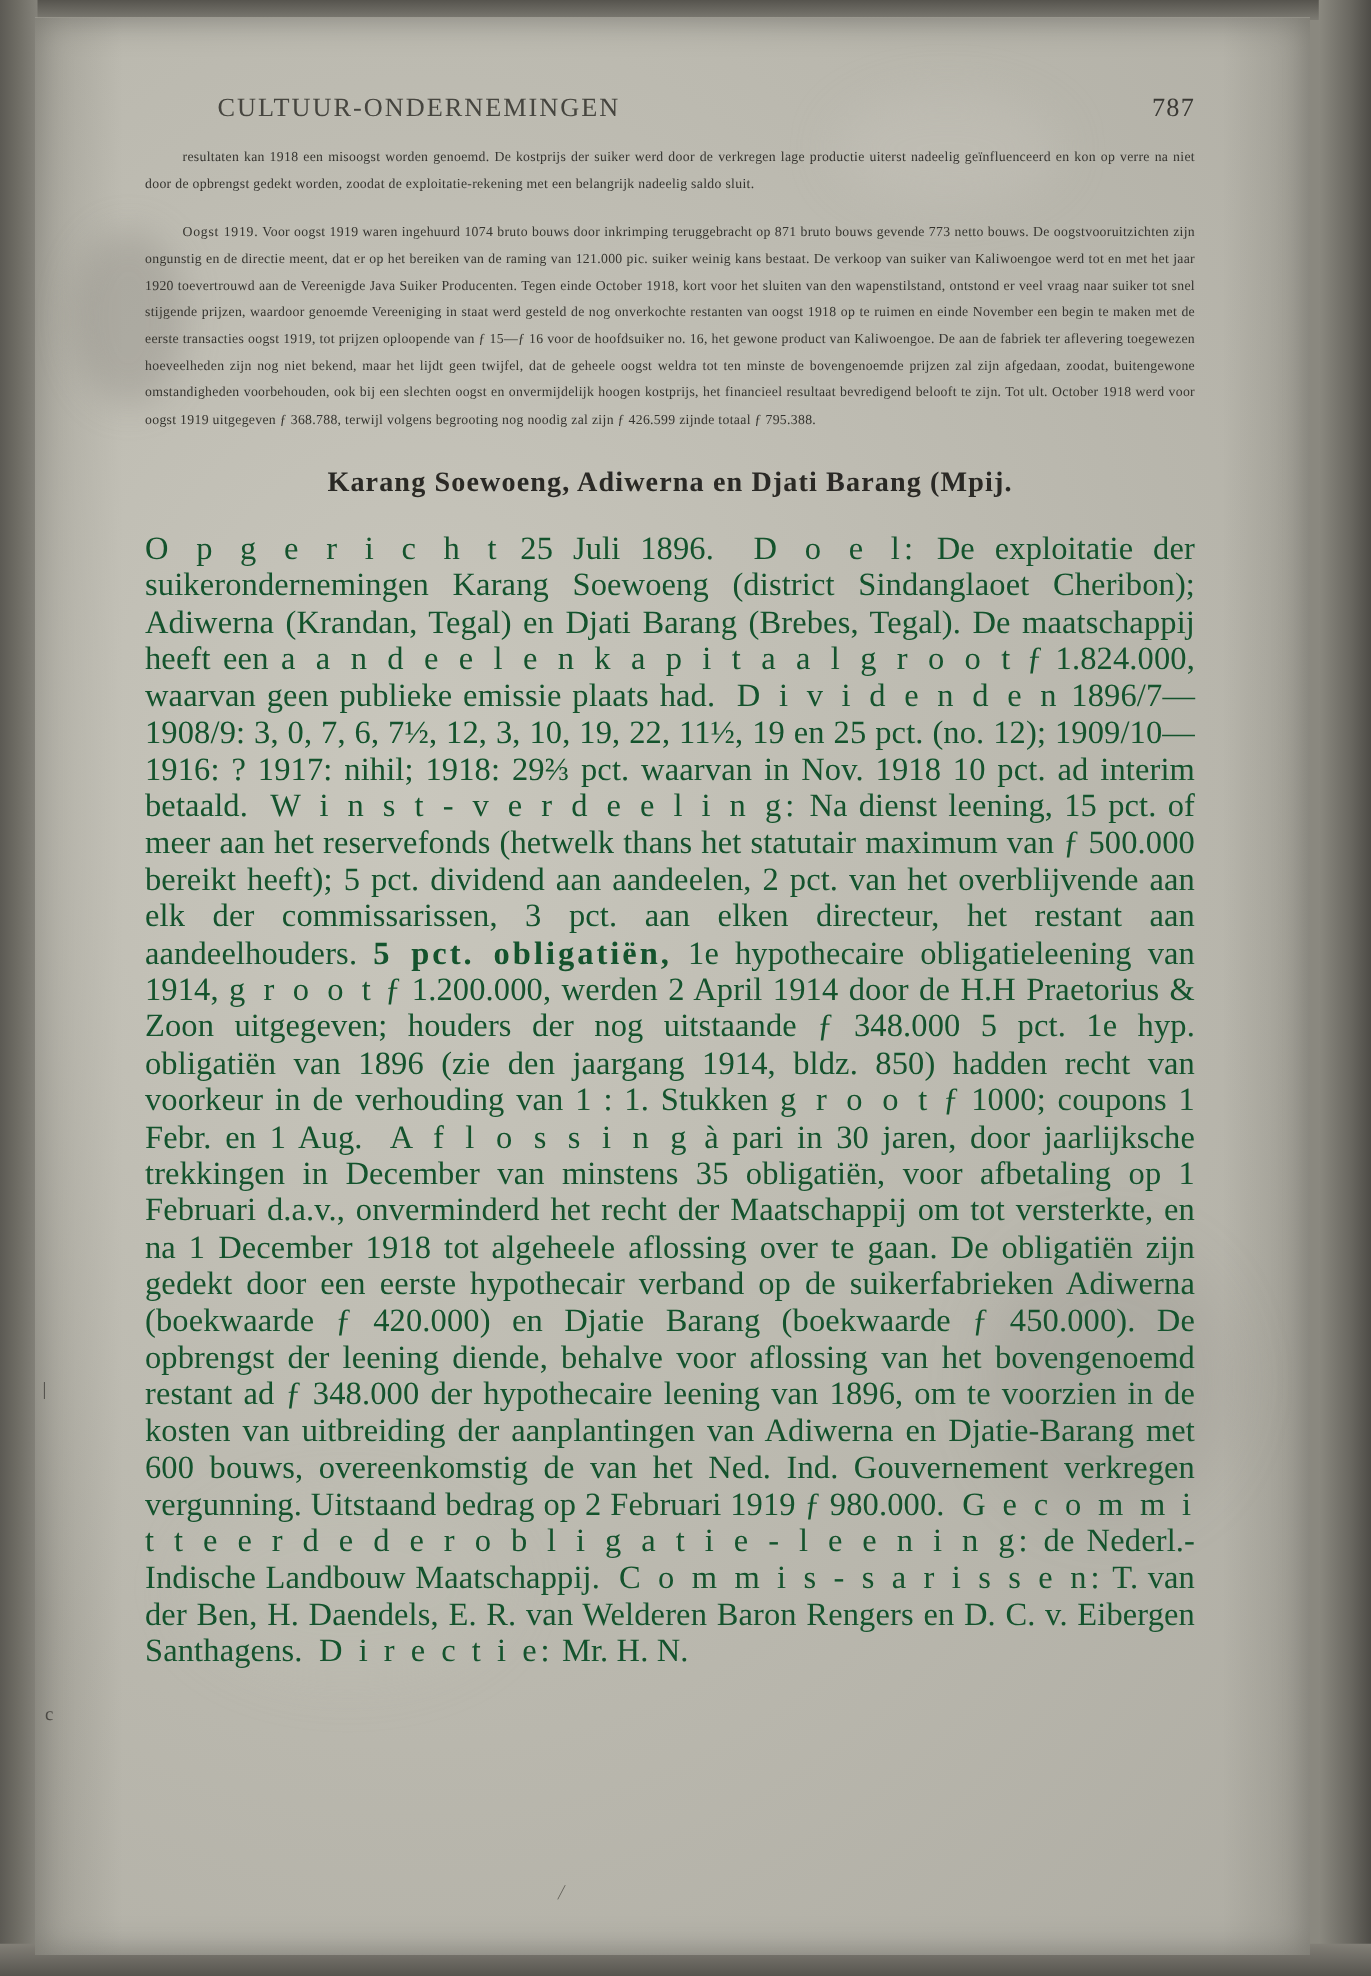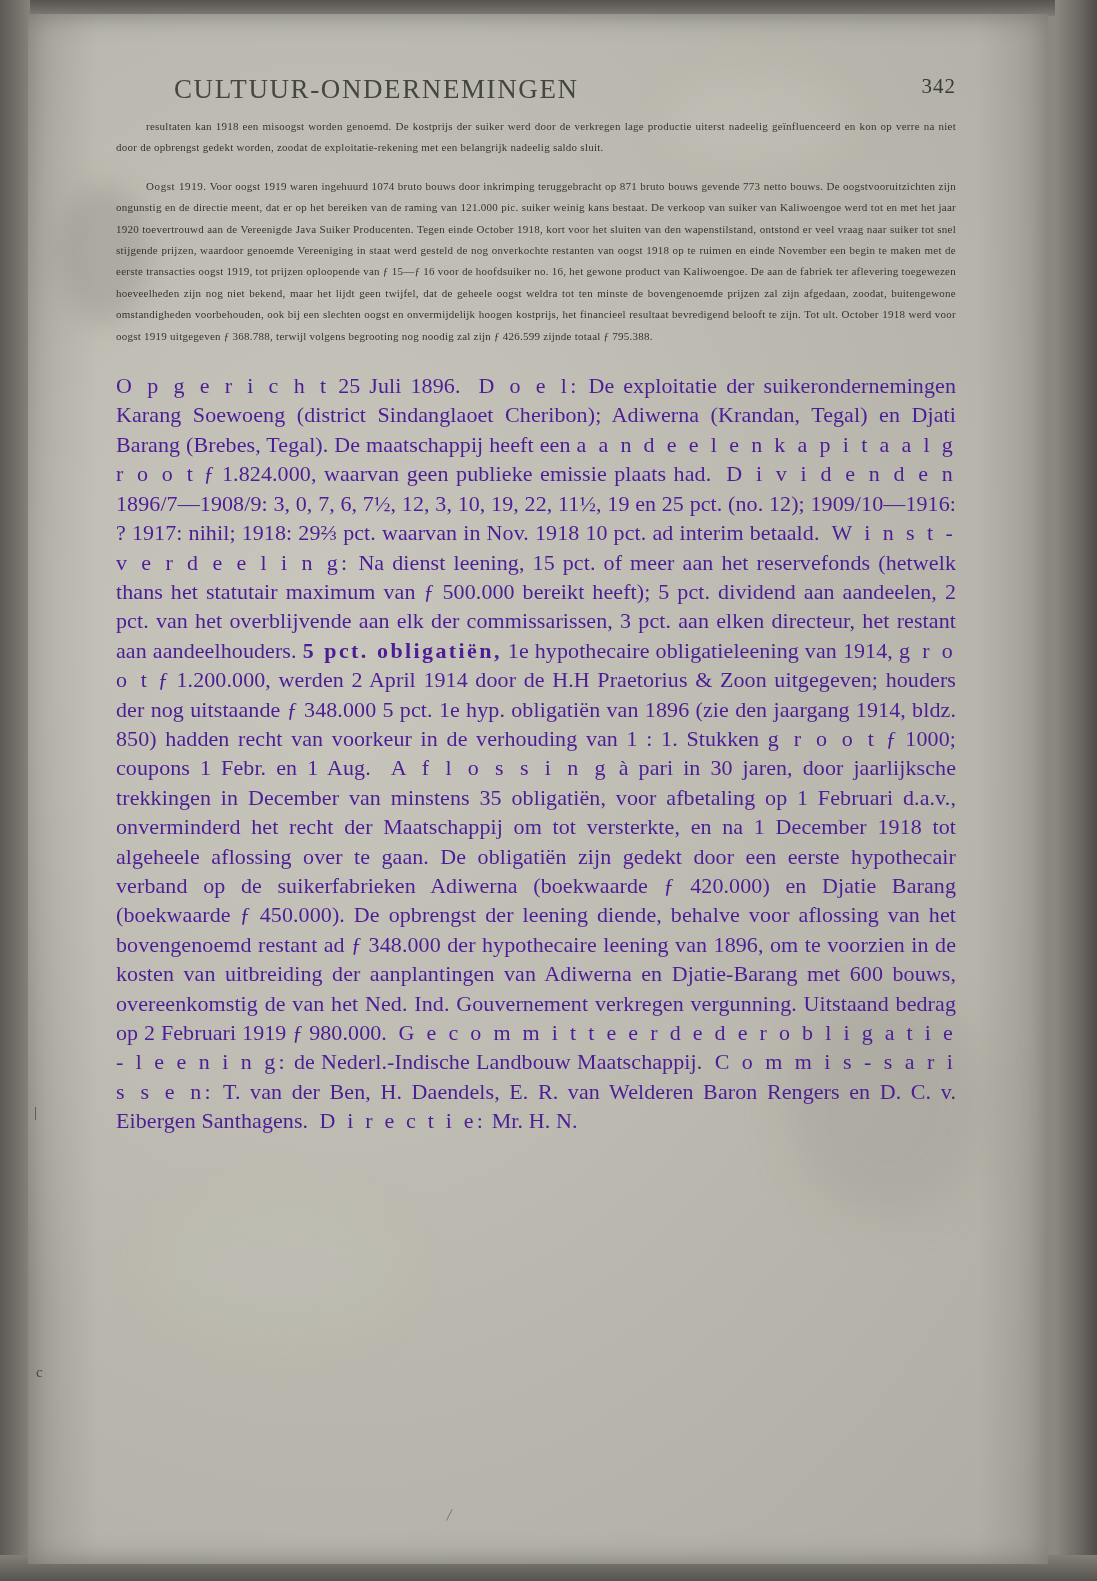--- a/index.html
+++ b/index.html
@@ -84,21 +84,21 @@
   
   #running-head {
     position: relative;
     height: 42px;
   }
   #head-title {
     position: absolute;
     left: 58px;
     top: 0;
     font-family: "Liberation Serif", serif;
-    font-size: 27px;
+    font-size: 21px;
     letter-spacing: 1.6px;
     color: #46453f;
   }
   #head-folio {
     position: absolute;
     right: 0;
     top: 0;
     font-size: 21px;
     letter-spacing: 1px;
     color: #3a3934;
@@ -129,25 +129,25 @@
   }
   #company-heading .ch-line1 { display: block; text-align: center; }
   #company-heading .ch-line2 { display: block; }
   #company-heading .normal {
     font-weight: normal;
     letter-spacing: 0.4px;
   }
 
   
   #main-body {
-    margin-top: 2px;
-    font-size: 22px;
+    margin-top: 23px;
+    font-size: 26px;
     line-height: 29.4px;
     text-align: justify;
-    color: #4c1d95;
+    color: #14532d;
     letter-spacing: 0.1px;
   }
   #main-body p { margin: 0; }
   .sp { letter-spacing: 3.2px; }
   .bsp { font-weight: bold; letter-spacing: 2.4px; }
 
   
   #bottom-mark {
     position: absolute;
     left: 420px;
@@ -181,30 +181,31 @@
     <div class="blotch" style="left:120px; top:1180px; width:260px; height:150px; background:rgba(196,194,184,0.25); filter:blur(20px);"></div>
     <div class="blotch" style="left:760px; top:980px; width:200px; height:220px; background:rgba(140,138,130,0.22); filter:blur(22px);"></div>
 
     <span class="margin-mark" style="left:6px; top:1090px;">|</span>
     <span class="margin-mark" style="left:8px; top:1350px;">c</span>
 
     <div id="content">
 
       <div id="running-head">
         <div id="head-title">CULTUUR-ONDERNEMINGEN</div>
-        <div id="head-folio">342</div>
+        <div id="head-folio">787</div>
       </div>
 
       <div class="small-block">
         <p class="indent">resultaten kan 1918 een misoogst worden genoemd. De kostprijs der suiker werd door de verkregen lage productie uiterst nadeelig geïnfluenceerd en kon op verre na niet door de opbrengst gedekt worden, zoodat de exploitatie-rekening met een belangrijk nadeelig saldo sluit.</p>
         <div class="gap-s"></div>
         <p class="indent"><span class="bold-run">Oogst 1919.</span> <span>Voor oogst 1919 waren ingehuurd 1074 bruto bouws door inkrimping teruggebracht op 871 bruto bouws gevende 773 netto bouws. De oogstvooruitzichten zijn ongunstig en de directie meent, dat er op het bereiken van de raming van 121.000 pic. suiker weinig kans bestaat. De verkoop van suiker van Kaliwoengoe werd tot en met het jaar 1920 toevertrouwd aan de Vereenigde Java Suiker Producenten. Tegen einde October 1918, kort voor het sluiten van den wapenstilstand, ontstond er veel vraag naar suiker tot snel stijgende prijzen, waardoor genoemde Vereeniging in staat werd gesteld de nog onverkochte restanten van oogst 1918 op te ruimen en einde November een begin te maken met de eerste transacties oogst 1919, tot prijzen oploopende van ƒ 15—ƒ 16 voor de hoofdsuiker no. 16, het gewone product van Kaliwoengoe. De aan de fabriek ter aflevering toegewezen hoeveelheden zijn nog niet bekend, maar het lijdt geen twijfel, dat de geheele oogst weldra tot ten minste de bovengenoemde prijzen zal zijn afgedaan, zoodat, buitengewone omstandigheden voorbehouden, ook bij een slechten oogst en onvermijdelijk hoogen kostprijs, het financieel resultaat bevredigend belooft te zijn. Tot ult. October 1918 werd voor oogst 1919 uitgegeven ƒ 368.788, terwijl volgens begrooting nog noodig zal zijn ƒ 426.599 zijnde totaal ƒ 795.388.</span></p>
       </div>
 
       <div id="company-heading">
+        <span class="ch-line1">Karang Soewoeng, Adiwerna en Djati Barang (Mpij.</span>
       </div>
 
       <div id="main-body">
         <p><span class="sp">O p g e r i c h t</span> <span>25 Juli 1896.</span> &nbsp;<span class="sp">D o e l:</span> <span>De exploitatie der suikerondernemingen Karang Soewoeng (district Sindanglaoet Cheribon); Adiwerna (Krandan, Tegal) en Djati Barang (Brebes, Tegal). De maatschappij heeft een</span> <span class="sp">a a n d e e l e n k a p i t a a l   g r o o t</span> <span>ƒ 1.824.000, waarvan geen publieke emissie plaats had.</span> &nbsp;<span class="sp">D i v i d e n d e n</span> <span>1896/7—1908/9: 3, 0, 7, 6, 7½, 12, 3, 10, 19, 22, 11½, 19 en 25 pct. (no. 12); 1909/10—1916: ?   1917: nihil; 1918: 29⅔ pct. waarvan in Nov. 1918 10 pct. ad interim betaald.</span> &nbsp;<span class="sp">W i n s t - v e r d e e l i n g:</span> <span>Na dienst leening, 15 pct. of meer aan het reservefonds (hetwelk thans het statutair maximum van ƒ 500.000 bereikt heeft); 5 pct. dividend aan aandeelen, 2 pct. van het overblijvende aan elk der commissarissen, 3 pct. aan elken directeur, het restant aan aandeelhouders.</span> <span class="bsp">5 pct. obligatiën,</span> <span>1e hypothecaire obligatieleening van 1914,</span> <span class="sp">g r o o t</span> <span>ƒ 1.200.000, werden 2 April 1914 door de H.H Praetorius &amp; Zoon uitgegeven; houders der nog uitstaande ƒ 348.000 5 pct. 1e hyp. obligatiën van 1896 (zie den jaargang 1914, bldz. 850) hadden recht van voorkeur in de verhouding van 1 : 1. Stukken</span> <span class="sp">g r o o t</span> <span>ƒ 1000; coupons 1 Febr. en 1 Aug.</span> &nbsp;<span class="sp">A f l o s s i n g</span> <span>à pari in 30 jaren, door jaarlijksche trekkingen in December van minstens 35 obligatiën, voor afbetaling op 1 Februari d.a.v., onverminderd het recht der Maatschappij om tot versterkte, en na 1 December 1918 tot algeheele aflossing over te gaan. De obligatiën zijn gedekt door een eerste hypothecair verband op de suikerfabrieken Adiwerna (boekwaarde ƒ 420.000) en Djatie Barang (boekwaarde ƒ 450.000). De opbrengst der leening diende, behalve voor aflossing van het bovengenoemd restant ad ƒ 348.000 der hypothecaire leening van 1896, om te voorzien in de kosten van uitbreiding der aanplantingen van Adiwerna en Djatie-Barang met 600 bouws, overeenkomstig de van het Ned. Ind. Gouvernement verkregen vergunning. Uitstaand bedrag op 2 Februari 1919 ƒ 980.000.</span> &nbsp;<span class="sp">G e c o m m i t t e e r d e   d e r   o b l i g a t i e - l e e n i n g:</span> <span>de Nederl.-Indische Landbouw Maatschappij.</span> &nbsp;<span class="sp">C o m m i s - s a r i s s e n:</span> <span>T. van der Ben, H. Daendels, E. R. van Welderen Baron Rengers en D. C. v. Eibergen Santhagens.</span> &nbsp;<span class="sp">D i r e c t i e:</span> <span>Mr. H. N.</span></p>
       </div>
 
     </div>
 
     <div id="bottom-mark">⁄</div>
   </div>

